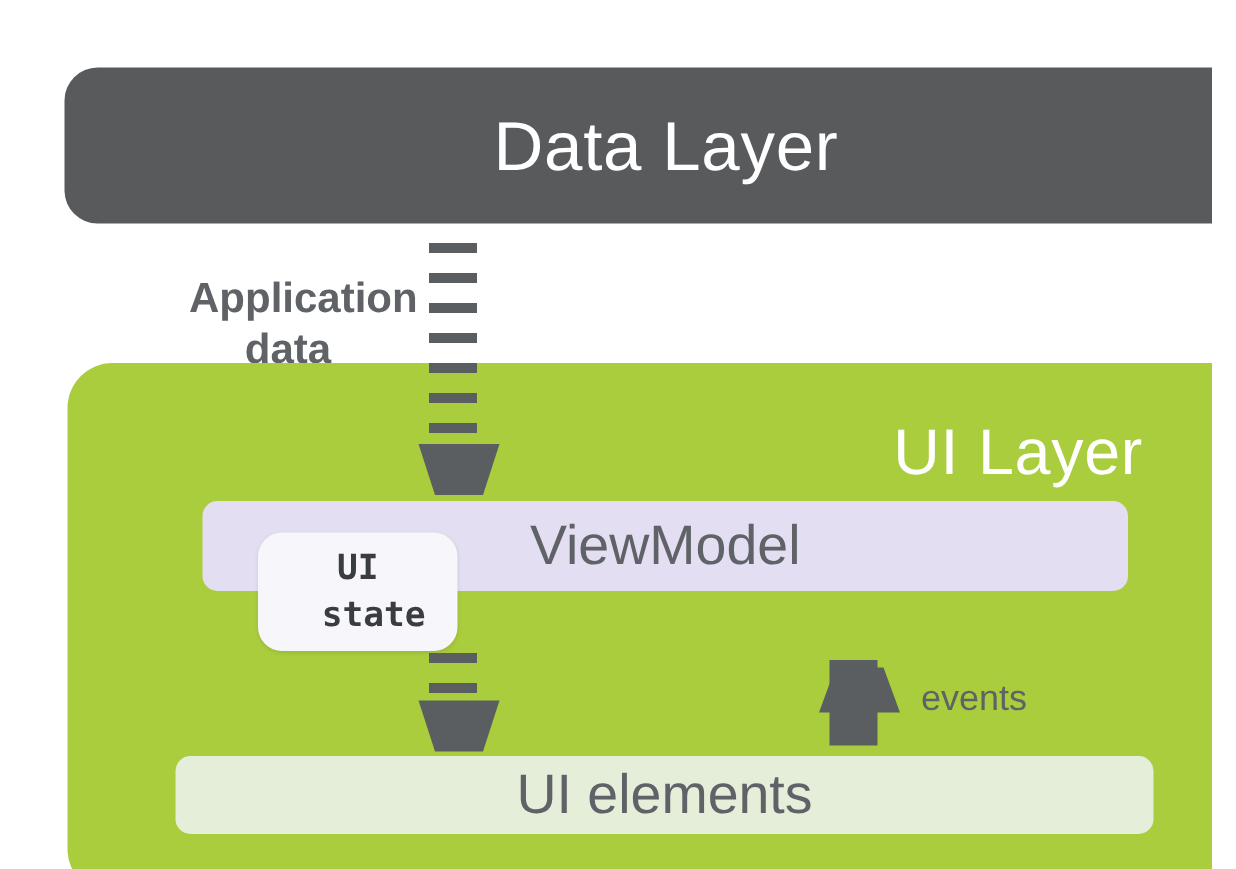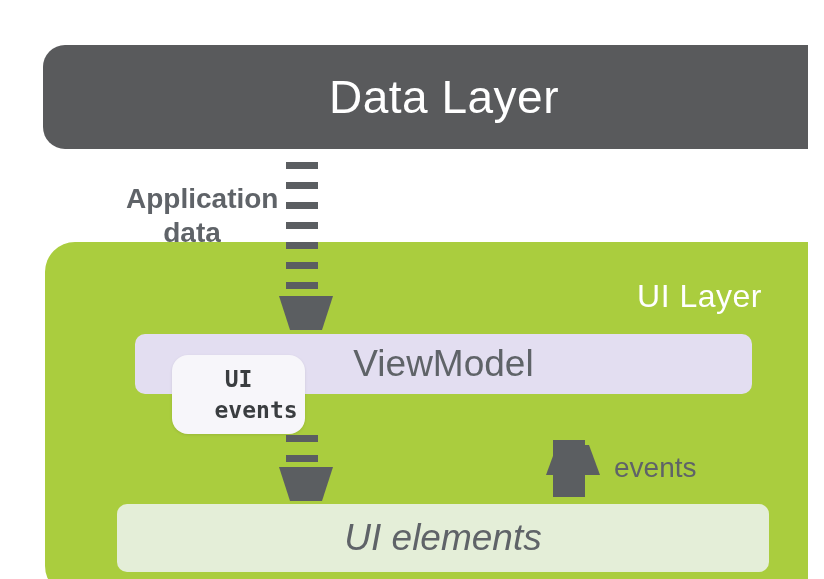--- a/index.html
+++ b/index.html
@@ -57,21 +57,21 @@
     position: absolute;
     left: 13px; top: 210px;
     width: 795px; height: 354px;
     background: var(--ui-layer-bg);
     border-radius: 30px;
   }
   .ui-layer-label {
     position: absolute;
     right: 62px; top: 20px;
     color: var(--ui-layer-text);
-    font-size: 32px;
+    font-size: 43px;
     letter-spacing: 0.5px;
   }
 
   
   .viewmodel {
     position: absolute;
     left: 90px; top: 92px;
     width: 617px; height: 60px;
     background: var(--viewmodel-bg);
     border-radius: 10px;
@@ -101,37 +101,36 @@
     font-weight: bold;
     font-size: 23px;
     line-height: 31px;
     color: var(--ui-state-text);
   }
 
   
   .ui-elements {
     position: absolute;
     left: 72px; top: 262px;
-    width: 652px; height: 68px;
+    width: 652px; height: 52px;
     background: var(--ui-elements-bg);
     border-radius: 10px;
     display: flex; align-items: center; justify-content: center;
     z-index: 1;
-    font-style: italic;
   }
   .ui-elements .label {
     color: var(--body-text);
     font-size: 37px;
   }
 
   
   .events-label {
     position: absolute;
     left: 566px; top: 404px;
-    font-size: 28px;
+    font-size: 24px;
     color: var(--body-text);
     z-index: 3;
   }
 
   
   .dotted-line {
     position: absolute;
     width: 7px;
     background-image: repeating-linear-gradient(
       to bottom,
@@ -185,21 +184,21 @@
   <div class="tri-down head1"></div>
 
   <div class="ui-layer">
     <span class="ui-layer-label">UI Layer</span>
 
     <div class="viewmodel">
       <span class="label">ViewModel</span>
     </div>
 
     <div class="ui-state">
-      <span class="label">UI events</span>
+      <span class="label">UI state</span>
     </div>
 
     <div class="ui-elements">
       <span class="label">UI elements</span>
     </div>
   </div>
 
   <div class="dotted-line seg2"></div>
   <div class="tri-down head2"></div>
 

